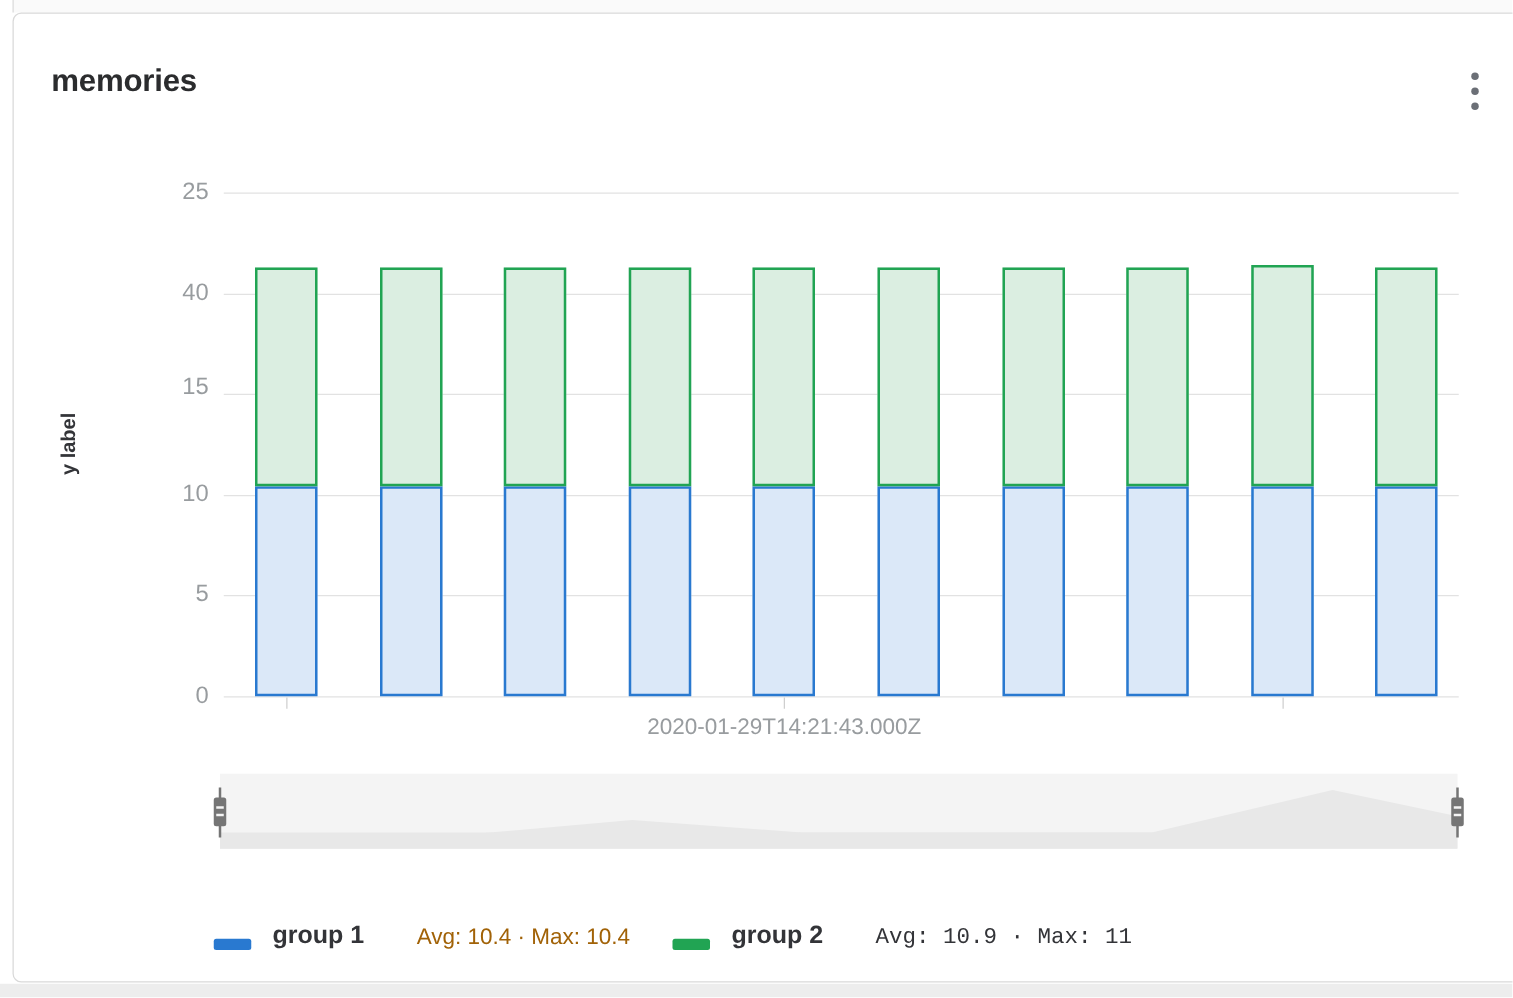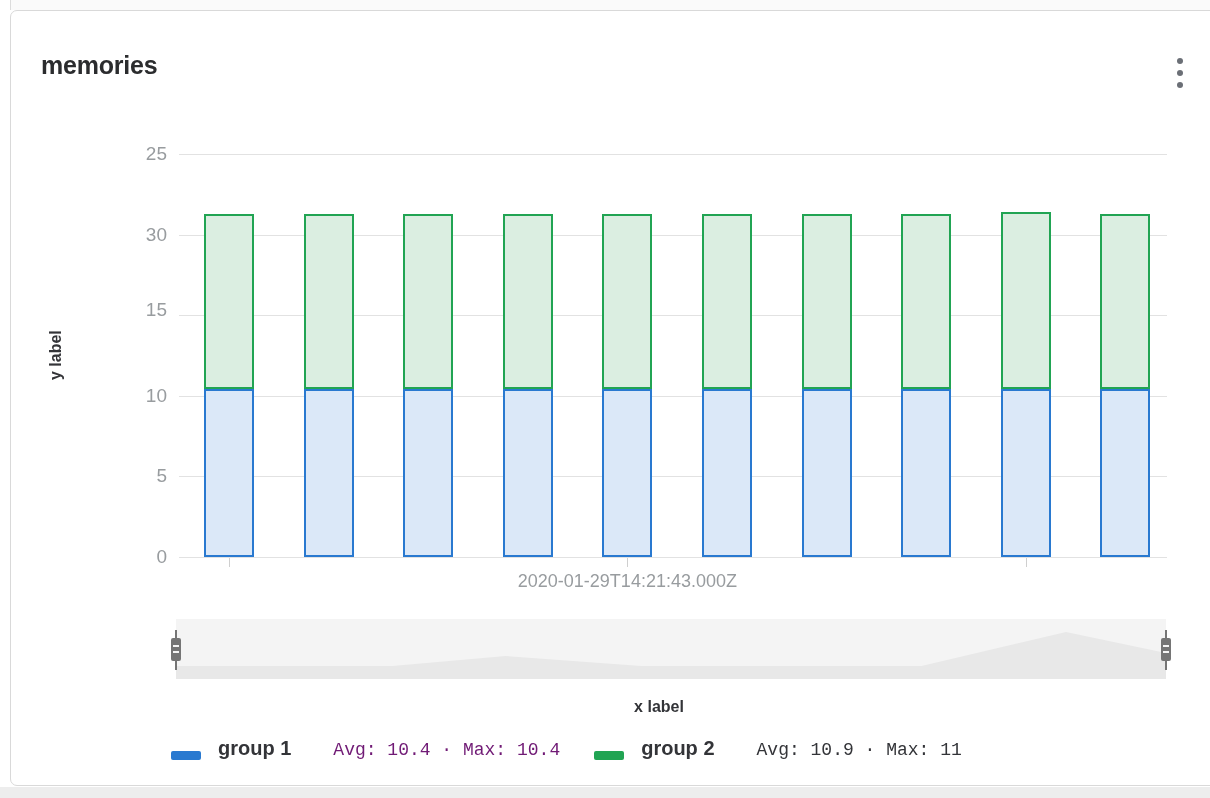--- a/index.html
+++ b/index.html
@@ -77,21 +77,21 @@
     <div class="plot" id="plot">
         <div class="gridline" style="top: 403px; background: rgb(226, 226, 226);"></div>
         <div class="ytick-label" style="top: 392px; color: rgb(152, 156, 159);">0</div>
         <div class="gridline" style="top: 322.4px; background: rgb(226, 226, 226);"></div>
         <div class="ytick-label" style="top: 311.4px; color: rgb(152, 156, 159);">5</div>
         <div class="gridline" style="top: 241.8px; background: rgb(226, 226, 226);"></div>
         <div class="ytick-label" style="top: 230.8px; color: rgb(152, 156, 159);">10</div>
         <div class="gridline" style="top: 161.2px; background: rgb(226, 226, 226);"></div>
         <div class="ytick-label" style="top: 145px; color: rgb(152, 156, 159);">15</div>
         <div class="gridline" style="top: 80.6px; background: rgb(226, 226, 226);"></div>
-        <div class="ytick-label" style="top: 69.6px; color: rgb(152, 156, 159);">30</div>
+        <div class="ytick-label" style="top: 69.6px; color: rgb(152, 156, 159);">40</div>
         <div class="gridline" style="top: 0px; background: rgb(226, 226, 226);"></div>
         <div class="ytick-label" style="top: -11px; color: rgb(152, 156, 159);">25</div>
         <div class="bar-seg" style="left: 25px; top: 235.352px; width: 50px; height: 167.648px; background: rgb(219, 232, 248); border: 2.5px solid rgb(41, 121, 208);"></div>
         <div class="bar-seg" style="left: 25px; top: 59.644px; width: 50px; height: 175.708px; background: rgb(219, 238, 225); border: 2.5px solid rgb(33, 164, 83);"></div>
         <div class="bar-seg" style="left: 124.6px; top: 235.352px; width: 50px; height: 167.648px; background: rgb(219, 232, 248); border: 2.5px solid rgb(41, 121, 208);"></div>
         <div class="bar-seg" style="left: 124.6px; top: 59.644px; width: 50px; height: 175.708px; background: rgb(219, 238, 225); border: 2.5px solid rgb(33, 164, 83);"></div>
         <div class="bar-seg" style="left: 224.2px; top: 235.352px; width: 50px; height: 167.648px; background: rgb(219, 232, 248); border: 2.5px solid rgb(41, 121, 208);"></div>
         <div class="bar-seg" style="left: 224.2px; top: 59.644px; width: 50px; height: 175.708px; background: rgb(219, 238, 225); border: 2.5px solid rgb(33, 164, 83);"></div>
         <div class="bar-seg" style="left: 323.8px; top: 235.352px; width: 50px; height: 167.648px; background: rgb(219, 232, 248); border: 2.5px solid rgb(41, 121, 208);"></div>
         <div class="bar-seg" style="left: 323.8px; top: 59.644px; width: 50px; height: 175.708px; background: rgb(219, 238, 225); border: 2.5px solid rgb(33, 164, 83);"></div>
@@ -127,27 +127,26 @@
       </div>
       <div class="brush-handle right">
         <span class="stem" style="background: rgb(117, 117, 117);"></span>
         <span class="grip" style="background: rgb(117, 117, 117);">
             <i></i>
             <i></i>
           </span>
       </div>
     </div>
 
-    <div class="x-axis-title" style="color: rgb(51, 52, 56);">x label</div>
 
     <div class="legend" id="legend">
         <div class="legend-item">
           <div class="swatch" style="background: rgb(41, 121, 208);"></div>
           <div class="lname" style="color: rgb(51, 52, 56);">group 1</div>
-          <div class="lstats" style="color: #701a75; font-family: Liberation Mono, monospace;">Avg: 10.4 · Max: 10.4</div>
+          <div class="lstats" style="color: #a16207;">Avg: 10.4 · Max: 10.4</div>
         </div>
         <div class="legend-item">
           <div class="swatch" style="background: rgb(33, 164, 83);"></div>
           <div class="lname" style="color: rgb(51, 52, 56);">group 2</div>
           <div class="lstats" style="color: rgb(51, 52, 56); font-family: Liberation Mono, monospace;">Avg: 10.9 · Max: 11</div>
         </div>
       </div>
   </div>
 </div>
 

